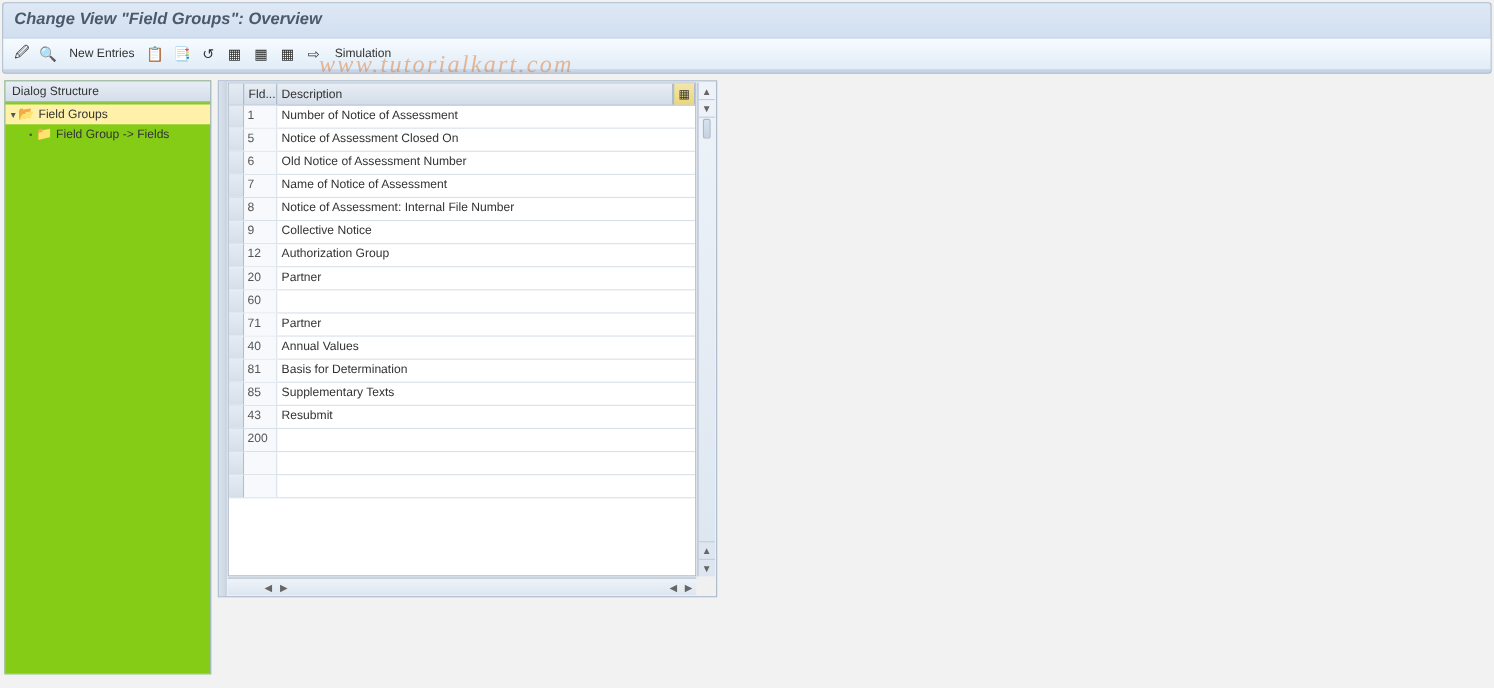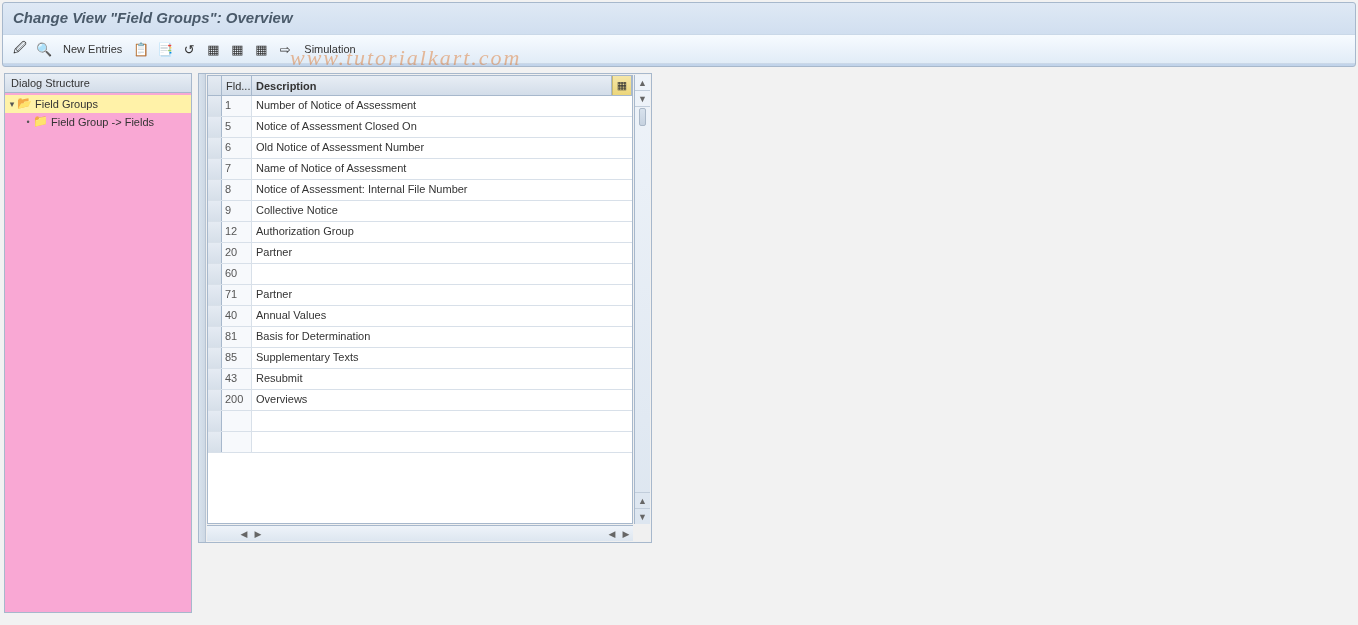--- a/index.html
+++ b/index.html
@@ -55,21 +55,21 @@
     }
     .content-area {
       display: flex;
       gap: 6px;
       margin-top: 6px;
       padding: 0 0 0 0;
     }
     .tree-panel {
       width: 188px;
       border: 1px solid #a7b8cc;
-      background: #f9a8d4;
+      background: #84cc16;
       margin-left: 4px;
       height: 540px;
     }
     .tree-header {
       background: linear-gradient(#e8eef5, #d3dde9);
       border-bottom: 1px solid #a7b8cc;
       padding: 3px 6px;
       font-size: 11px;
       color: #333;
     }
@@ -128,21 +128,21 @@
     .grid-header {
       display:flex; background:linear-gradient(#e8eef5,#d3dde9);
       border-bottom:1px solid #a7b8cc; height:20px;
     }
     .gh-cell {
       border-right:1px solid #a7b8cc; padding:3px 4px; font-size:11px;
       display:flex; align-items:center; overflow:hidden; white-space:nowrap;
     }
     .gh-sel { width:14px; background:linear-gradient(#e5ebf3,#d6dfe9); }
     .gh-fld { width:30px; }
-    .gh-desc { flex:1;font-weight:bold; }
+    .gh-desc { flex:1; }
     .gh-opt { width:20px; display:flex; align-items:center; justify-content:center; cursor:pointer; background:linear-gradient(#f5e6a8,#ecd67a); border-left:1px solid #c9b86f;}
     .grid-body { }
     .grid-row { display:flex; height:21px; border-bottom:1px solid #d8e0e9;}
     .gc-sel { width:14px; border-right:1px solid #a7b8cc; background:linear-gradient(#e5ebf3,#d6dfe9); cursor:pointer;}
     .gc-fld { width:30px; border-right:1px solid #d8e0e9; padding:3px 3px; color:#555; background:#f7f9fc; }
     .gc-desc{ flex:1; padding:3px 4px; }
     .vscroll{
       position:absolute; right:1px; top:1px; bottom:18px; width:16px;
       background:linear-gradient(#eef3f9,#dde6f0); border-left:1px solid #a7b8cc;
     }
@@ -276,21 +276,20 @@
               <div class="gc-desc">Supplementary Texts</div>
             </div>
             <div class="grid-row">
               <div class="gc-sel"></div>
               <div class="gc-fld">43</div>
               <div class="gc-desc">Resubmit</div>
             </div>
             <div class="grid-row">
               <div class="gc-sel"></div>
               <div class="gc-fld">200</div>
-              <div class="gc-desc">Overviews</div>
             </div>
             <div class="grid-row">
               <div class="gc-sel"></div>
               <div class="gc-fld"></div>
               <div class="gc-desc"></div>
             </div>
             <div class="grid-row">
               <div class="gc-sel"></div>
               <div class="gc-fld"></div>
               <div class="gc-desc"></div>

